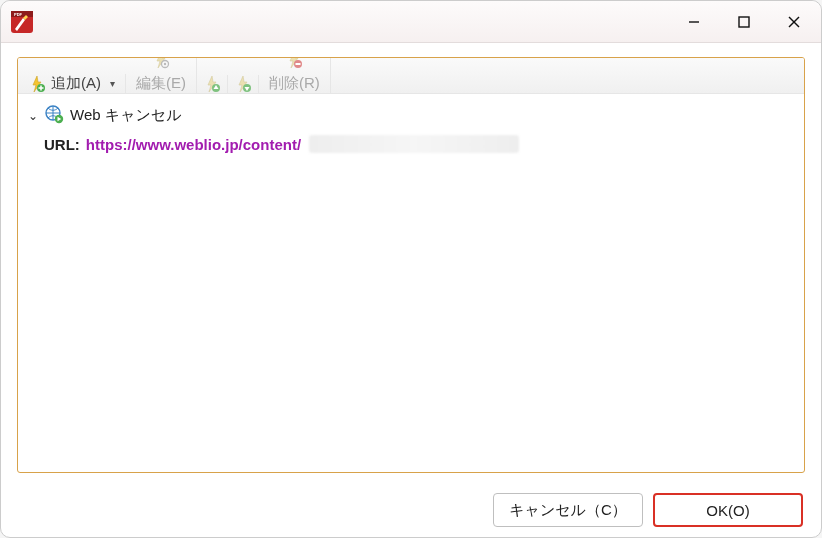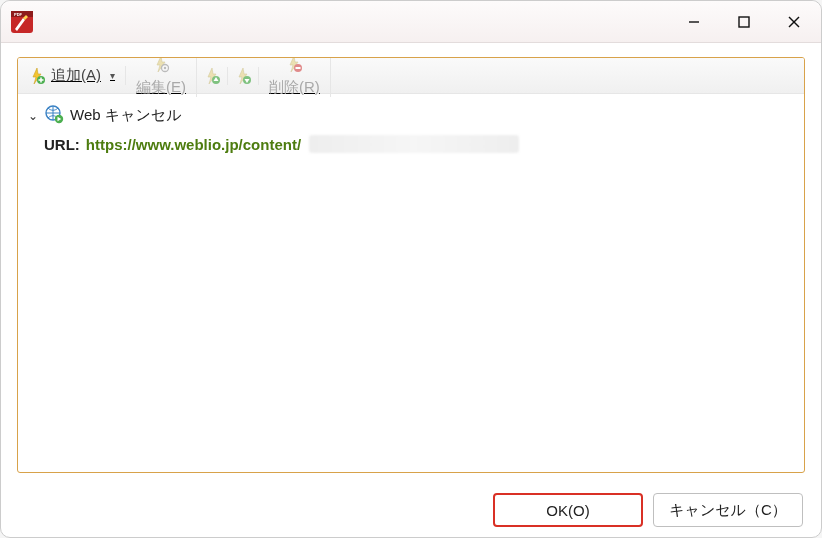--- a/index.html
+++ b/index.html
@@ -5,31 +5,31 @@
   * { box-sizing: border-box; margin: 0; padding: 0; font-family: "Yu Gothic UI", "Meiryo", sans-serif; }
   body { background: #f5f5f5; width: 822px; height: 538px; overflow: hidden; }
   .window { width: 822px; height: 538px; background: #fff; border: 1px solid #ccc; border-radius: 10px; display: flex; flex-direction: column; }
   .titlebar { height: 42px; display: flex; align-items: center; padding: 0 2px 0 10px; background: linear-gradient(#fdfbfb,#f6f0f0); border-bottom: 1px solid #e3dcdc; border-radius: 10px 10px 0 0; }
   .titlebar .app-icon { width: 22px; height: 22px; margin-right: 8px; display:flex; align-items:center; justify-content:center;}
   .titlebar .title { font-size: 15px; color: #222; flex: 0 0 auto; }
   .titlebar .spacer { flex: 1; }
   .winbtn { width: 50px; height: 36px; display: flex; align-items: center; justify-content: center; color:#111; }
   .content { flex: 1; padding: 14px 16px 10px 16px; display: flex; flex-direction: column; }
   .panel { flex: 1; border: 1px solid #d8a24a; border-radius: 3px; background: #fff; display: flex; flex-direction: column; overflow: hidden; }
-  .toolbar { height: 36px; display: flex; align-items: center; background: linear-gradient(#fafafa,#f0f0f0); border-bottom: 1px solid #e6e6e6; text-decoration: underline; }
+  .toolbar { height: 36px; display: flex; align-items: flex-end; background: linear-gradient(#fafafa,#f0f0f0); border-bottom: 1px solid #e6e6e6; }
   .tbtn { display: flex; align-items: center; padding: 0 10px; font-size: 15px; color: #444; border-right: 1px solid #e6e6e6; gap:5px;}
   .tbtn.disabled { color: #a9a9a9; flex-direction: column; }
   .tbtn .caret { margin-left:4px; font-size:10px; color:#555;}
   .tbtn.iconpair { gap:2px; padding:0 6px;}
   .list-area { flex: 1; padding: 6px 8px; font-size: 15px; color: #222; }
   .row-header { display: flex; align-items: center; gap: 6px; padding: 4px 2px; }
   .row-header .chev { font-size: 12px; color: #333; }
   .row-detail { padding: 4px 4px 4px 18px; display:flex; gap:6px; align-items:center;font-weight:bold;}
   .row-detail .label { color:#222; }
-  .row-detail .url { color:#4d7c0f; }
+  .row-detail .url { color:#a21caf; }
   .row-detail .blur { display:inline-block; width:210px; height:18px; background: linear-gradient(90deg,#eee,#f6f6f6,#eee); border-radius:3px; filter: blur(1px); margin-left:2px;}
   .footer { height: 54px; display: flex; align-items: center; justify-content: flex-end; padding: 0 18px; gap: 10px; }
   .btn { height: 34px; min-width: 150px; border: 1px solid #bfbfbf; background: #fff; border-radius: 4px; font-size: 15px; color: #222; display:flex; align-items:center; justify-content:center; padding:0 12px;}
   .btn.primary { border: 2px solid #d93025; }
   .bolt { position:relative; width:18px; height:18px; display:inline-flex; align-items:center; justify-content:center;}
 </style>
 </head>
 <body>
 
 <div class="window">
@@ -136,17 +136,17 @@
           <span class="label">URL:</span>
           <span class="url">https://www.weblio.jp/content/</span>
           <span class="blur"></span>
         </div>
       </div>
 
     </div>
   </div>
 
   <div class="footer">
+    <button class="btn">キャンセル（C）</button>
     <button class="btn primary">OK(O)</button>
-    <button class="btn">キャンセル（C）</button>
   </div>
 
 </div>
 
 </body></html>

